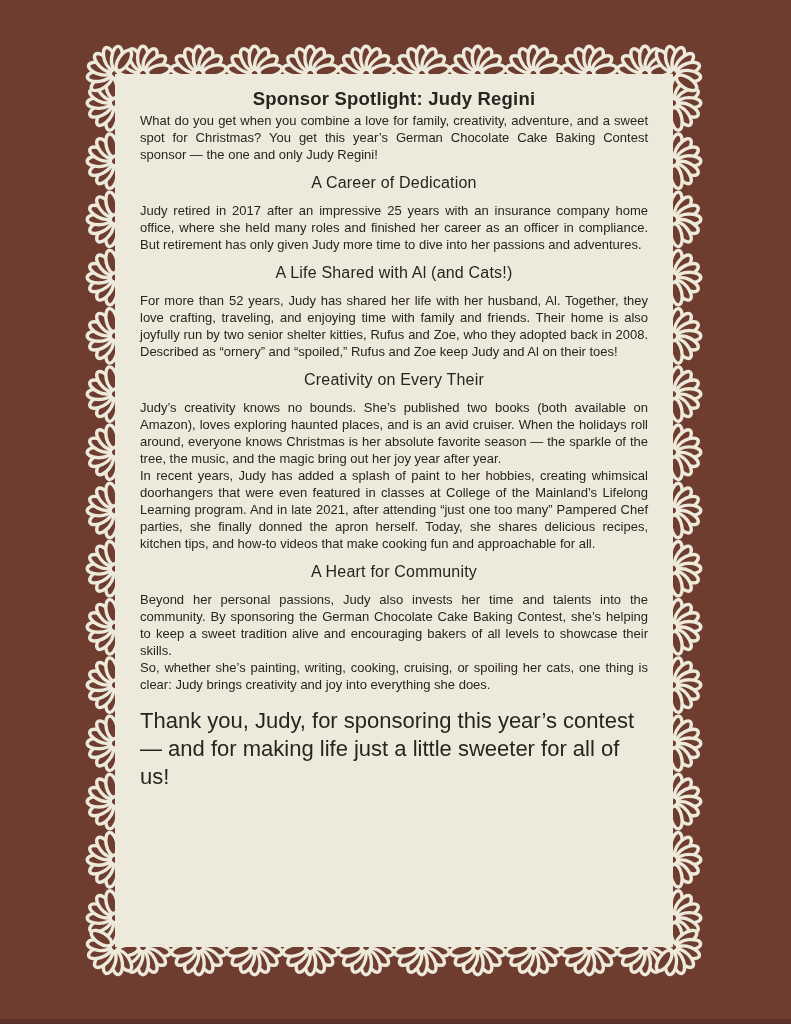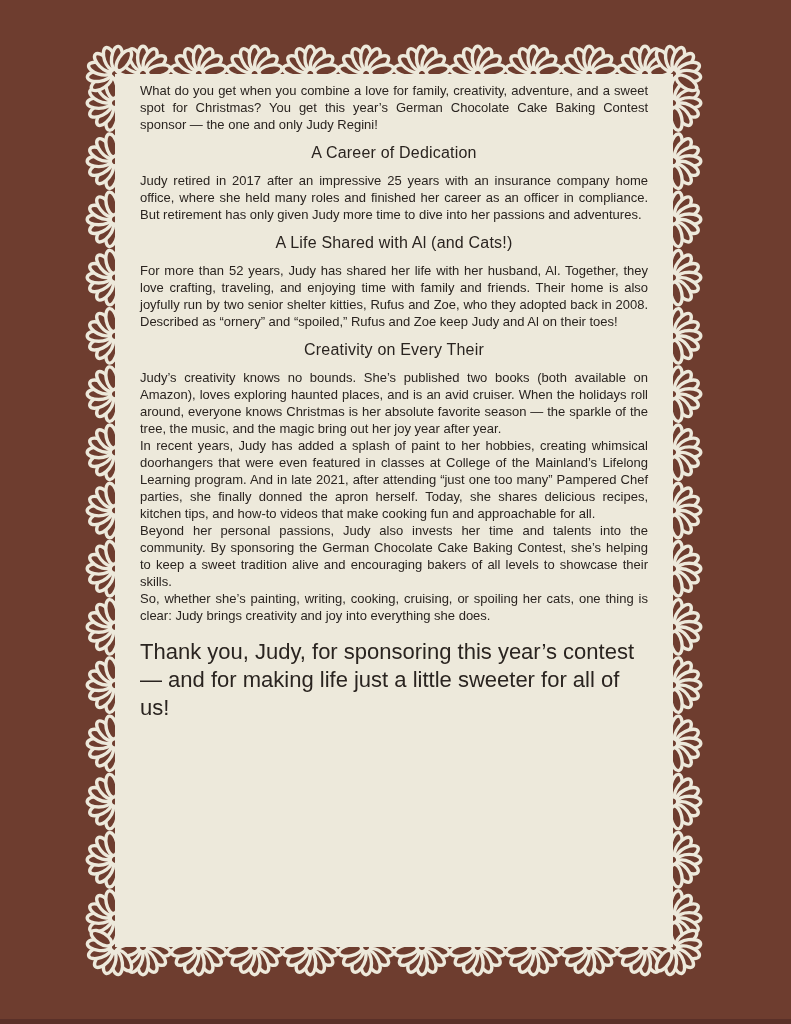--- a/index.html
+++ b/index.html
@@ -140,32 +140,34 @@
         <use href="#fanShape" transform="translate(673.0 74.0) rotate(45)"></use>
         <use href="#fanShape" transform="translate(115.0 947.0) rotate(-135)"></use>
         <use href="#fanShape" transform="translate(673.0 947.0) rotate(135)"></use>
       </g>
       <rect x="115" y="74" width="558" height="873" fill="#EDE9DB"></rect>
       <rect x="0" y="1019" width="791" height="5" fill="#5A3028"></rect>
     </svg>
 
   <div class="card-content">
 
+    <h1 class="title">Sponsor Spotlight: Judy Regini</h1>
 
     <p class="body intro">What do you get when you combine a love for family, creativity, adventure, and a sweet spot for Christmas? You get this year’s German Chocolate Cake Baking Contest sponsor — the one and only Judy Regini!</p>
 
     <h2 class="section-heading">A Career of Dedication</h2>
     <p class="body">Judy retired in 2017 after an impressive 25 years with an insurance company home office, where she held many roles and finished her career as an officer in compliance. But retirement has only given Judy more time to dive into her passions and adventures.</p>
 
     <h2 class="section-heading">A Life Shared with Al (and Cats!)</h2>
     <p class="body">For more than 52 years, Judy has shared her life with her husband, Al. Together, they love crafting, traveling, and enjoying time with family and friends. Their home is also joyfully run by two senior shelter kitties, Rufus and Zoe, who they adopted back in 2008. Described as “ornery” and “spoiled,” Rufus and Zoe keep Judy and Al on their toes!</p>
 
     <h2 class="section-heading">Creativity on Every Their</h2>
     <p class="body">Judy’s creativity knows no bounds. She’s published two books (both available on Amazon), loves exploring haunted places, and is an avid cruiser. When the holidays roll around, everyone knows Christmas is her absolute favorite season — the sparkle of the tree, the music, and the magic bring out her joy year after year.</p>
     <p class="body">In recent years, Judy has added a splash of paint to her hobbies, creating whimsical doorhangers that were even featured in classes at College of the Mainland’s Lifelong Learning program. And in late 2021, after attending “just one too many” Pampered Chef parties, she finally donned the apron herself. Today, she shares delicious recipes, kitchen tips, and how-to videos that make cooking fun and approachable for all.</p>
 
+    <h2 class="section-heading">A Heart for Community</h2>
     <p class="body">Beyond her personal passions, Judy also invests her time and talents into the community. By sponsoring the German Chocolate Cake Baking Contest, she’s helping to keep a sweet tradition alive and encouraging bakers of all levels to showcase their skills.</p>
     <p class="body">So, whether she’s painting, writing, cooking, cruising, or spoiling her cats, one thing is clear: Judy brings creativity and joy into everything she does.</p>
 
     <p class="closing">Thank you, Judy, for sponsoring this year’s contest — and for making life just a little sweeter for all of us!</p>
 
   </div>
 </div>
 
 </body></html>

